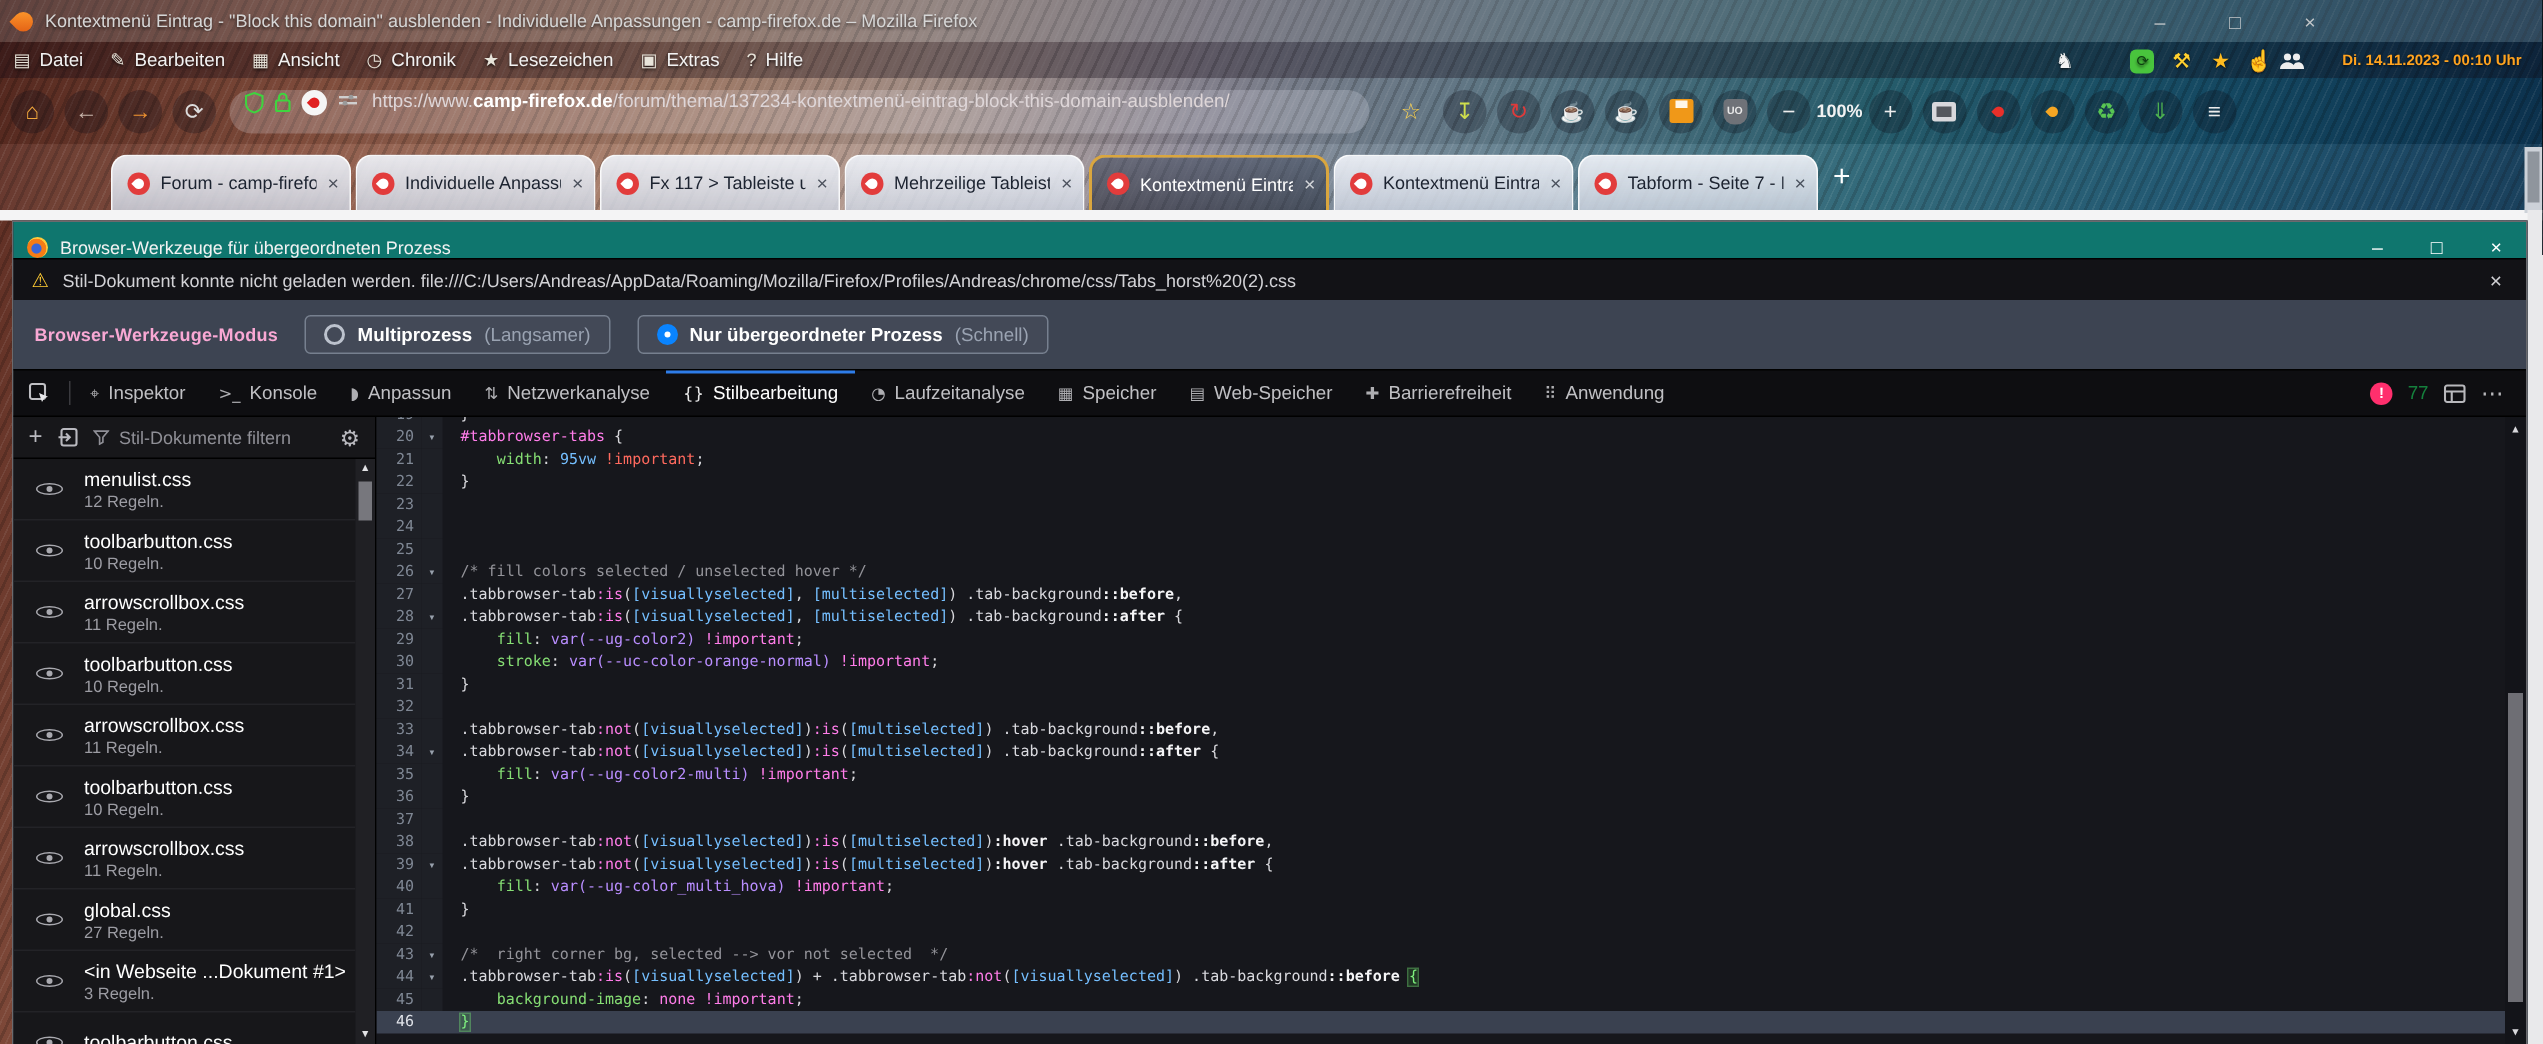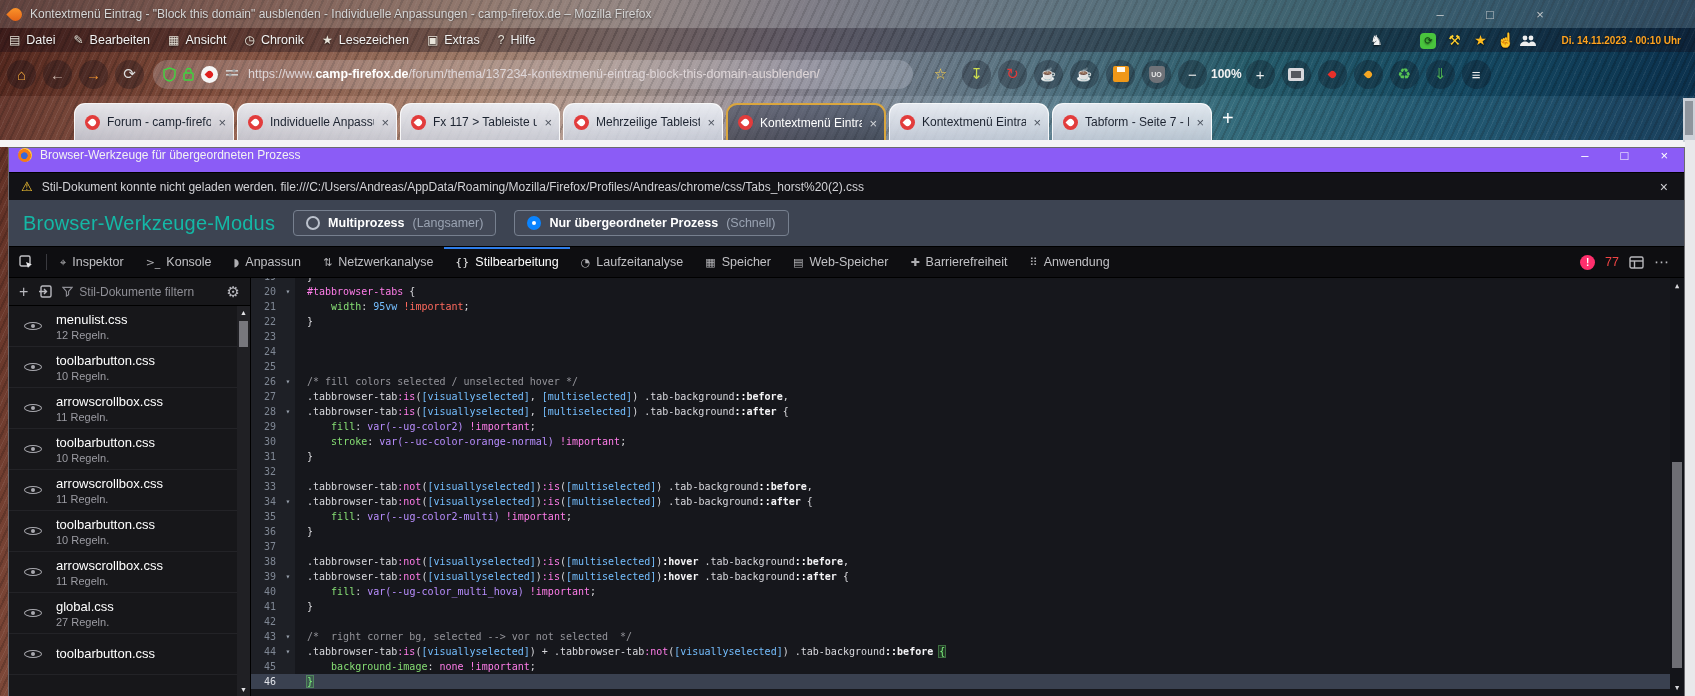--- a/index.html
+++ b/index.html
@@ -22,21 +22,21 @@
   .mi{font-size:12px;color:#e8e4da;}
   .mspacer{flex:1;}
   .mic{width:26px;text-align:center;font-size:14px;flex:none;}
   .gdev{display:inline-flex;align-items:center;justify-content:center;width:16px;height:16px;border-radius:4px;background:#49c43d;color:#0c3d10;font-size:10px;}
   .ppl svg{display:block;}
   .clock{color:#ffa31f;font-weight:bold;font-size:10px;margin:0 14px 0 16px;white-space:nowrap;}
   .navbar{position:absolute;left:0;top:52px;width:100%;height:44px;display:flex;align-items:center;background:rgba(0,0,0,.08);}
   .navbtn{width:29px;height:29px;border-radius:50%;background:rgba(10,10,20,.28);display:flex;align-items:center;justify-content:center;
     font-size:15px;margin-left:7px;flex:none;}
   .urlbar{height:29px;flex:none;width:760px;margin-left:9px;border-radius:15px;background:rgba(245,245,255,.20);
-    display:flex;align-items:center;padding:0 10px;color:#ded6d8;font-size:12.5px;overflow:hidden;}
+    display:flex;align-items:flex-start;padding:0 10px;color:#ded6d8;font-size:12.5px;overflow:hidden;}
   .urlicons{display:flex;align-items:center;gap:7px;margin-right:9px;}
   .flamebadge{width:17px;height:17px;border-radius:50%;background:#f5f5f5;display:flex;align-items:center;justify-content:center;flex:none;}
   .flame{width:7px;height:7px;border-radius:50% 50% 50% 0;transform:rotate(45deg);}
   .urltext{white-space:nowrap;overflow:hidden;}
   .urldomain{color:#fff;font-weight:bold;}
   .navright{display:flex;align-items:center;margin-left:6px;}
   .zoomtxt{color:#f2f2f2;font-size:12px;font-weight:bold;margin:0 4px;}
   .saveicon{width:16px;height:16px;background:#f09818;border-radius:2px;position:relative;}
   .saveicon::after{content:"";position:absolute;left:4px;top:1px;width:8px;height:5px;background:#fff7e8;}
   .ublock{width:16px;height:17px;background:#6f7278;border-radius:3px 3px 7px 7px;color:#e8e8e8;font-size:7px;font-weight:bold;
@@ -55,48 +55,48 @@
   .ttitle{white-space:nowrap;overflow:hidden;flex:1;}
   .tclose{position:absolute;right:7px;top:50%;transform:translateY(-50%);font-size:13px;opacity:.75;}
   .newtab{position:absolute;left:1222px;top:12px;color:#fff;font-size:20px;line-height:20px;}
   .pagestrip{position:absolute;left:0;top:140px;width:100%;height:7px;background:#f4f4f5;}
   .rightstrip{position:absolute;left:1685px;top:140px;width:10px;height:556px;background:#e9e9eb;}
   .bscroll{position:absolute;right:0;top:98px;width:12px;height:44px;background:#ccd1d8;}
   .bscroll .bthumb{display:block;margin:3px 2px;width:8px;height:34px;background:#8f959d;}
   
   .toolbox{position:absolute;left:8px;top:147px;width:1677px;height:549px;background:#17171a;
     border:1px solid #6a6a6e;border-bottom:none;display:flex;flex-direction:column;}
-  .tb-title{height:24px;background:#8b5cf6;display:flex;align-items:flex-start;color:#f2f2f2;font-size:12px;flex:none;}
+  .tb-title{height:24px;background:#0f766e;display:flex;align-items:flex-end;color:#f2f2f2;font-size:12px;flex:none;}
   .ffball{width:14px;height:14px;border-radius:50%;margin:0 8px 0 9px;flex:none;
     background:radial-gradient(circle at 45% 55%,#3a66d8 0 28%,#f57c16 34% 58%,#ffca3a 62% 100%);}
   .tb-wc{margin-left:auto;display:flex;align-items:center;gap:32px;padding-right:16px;color:#fff;font-size:13px;}
   .tb-warning{height:28px;background:#121216;border-top:1px solid #000;display:flex;align-items:center;
     color:#d2d2d6;font-size:12px;flex:none;}
   .warnicon{color:#ffcb33;font-size:13px;margin:0 9px 0 12px;}
   .warnclose{margin-left:auto;padding-right:16px;color:#cfcfd3;font-size:14px;}
   .tb-mode{height:46px;background:#3d4452;display:flex;align-items:center;gap:18px;padding-left:14px;flex:none;}
-  .modelabel{color:#14b8a6;font-size:20px;font-weight:normal;letter-spacing:.2px;}
+  .modelabel{color:#f9a8d4;font-size:12px;font-weight:bold;letter-spacing:.2px;}
   .pill{display:flex;align-items:center;gap:8px;border:1px solid #77808f;border-radius:4px;padding:5px 12px;
     color:#fff;font-size:12.5px;font-weight:bold;background:rgba(255,255,255,.03);}
   .pill .hint{color:#9aa3b2;font-weight:normal;}
   .radio{width:14px;height:14px;border-radius:50%;border:2px solid #bcc2cd;flex:none;position:relative;}
   .pill.selected .radio{background:#0a84ff;border-color:#0a84ff;}
   .pill.selected .radio::after{content:"";position:absolute;inset:3px;background:#fff;border-radius:50%;}
   .tb-tools{height:32px;background:#0e0e11;border-top:1px solid #000;border-bottom:1px solid #000;
     display:flex;align-items:stretch;color:#c0c0c4;font-size:12.5px;flex:none;}
   .pick{display:flex;align-items:center;padding:0 10px;}
   .vdiv{width:1px;background:#3a3a3f;margin:7px 2px;}
   .tool{display:flex;align-items:center;gap:6px;padding:0 11px;position:relative;white-space:nowrap;}
   .tool .ticon{font-size:11px;opacity:.9;font-family:"DejaVu Sans",sans-serif;}
   .tool.active{color:#fff;}
   .tool.active::before{content:"";position:absolute;left:0;right:0;top:0;height:2px;background:#2e7de9;}
   .toolsright{margin-left:auto;display:flex;align-items:center;gap:10px;padding-right:14px;}
   .errbadge{width:15px;height:15px;border-radius:50%;background:#ff2f6d;color:#fff;font-size:10px;font-weight:bold;
     display:flex;align-items:center;justify-content:center;}
-  .errcount{color:#ef4444;font-size:12.5px;}
+  .errcount{color:#15803d;font-size:12.5px;}
   .dots{color:#b8b8bc;font-size:15px;letter-spacing:1px;}
   .tb-content{flex:1;display:flex;min-height:0;}
   
   .sidebar{width:242px;flex:none;background:#17171a;position:relative;border-right:1px solid #000;overflow:hidden;}
   .sb-head{height:28px;display:flex;align-items:center;gap:10px;padding:0 10px;border-bottom:1px solid #000;color:#b9b9bf;}
   .sb-plus{font-size:16px;line-height:16px;}
   .sb-filter{display:flex;align-items:center;gap:6px;color:#8f8f96;font-size:12px;flex:1;overflow:hidden;white-space:nowrap;}
   .sb-gear{font-size:15px;margin-left:auto;font-family:"DejaVu Sans",sans-serif;}
   .sheets{position:absolute;left:0;right:13px;top:28px;bottom:0;overflow:hidden;}
   .sheet{height:41px;display:flex;align-items:center;padding-left:14px;border-bottom:1px solid #232327;}
@@ -477,20 +477,27 @@
             <div class="sheet">
               <span class="eye"></span>
               <span class="sheetmeta">
                 <span class="sname" style="display:block">global.css</span>
                 <span class="srules" style="display:block">27 Regeln.</span>
               </span>
             </div>
             <div class="sheet">
               <span class="eye"></span>
               <span class="sheetmeta">
+                <span class="sname" style="display:block">&lt;in Webseite ...Dokument #1&gt;</span>
+                <span class="srules" style="display:block">3 Regeln.</span>
+              </span>
+            </div>
+            <div class="sheet">
+              <span class="eye"></span>
+              <span class="sheetmeta">
                 <span class="sname" style="display:block">toolbarbutton.css</span>
                 <span class="srules" style="display:block"></span>
               </span>
             </div>
           </div>
         <div class="sb-scroll">
           <span class="sb-up">▲</span>
           <span class="sb-thumb"></span>
           <span class="sb-down">▼</span>
         </div>

